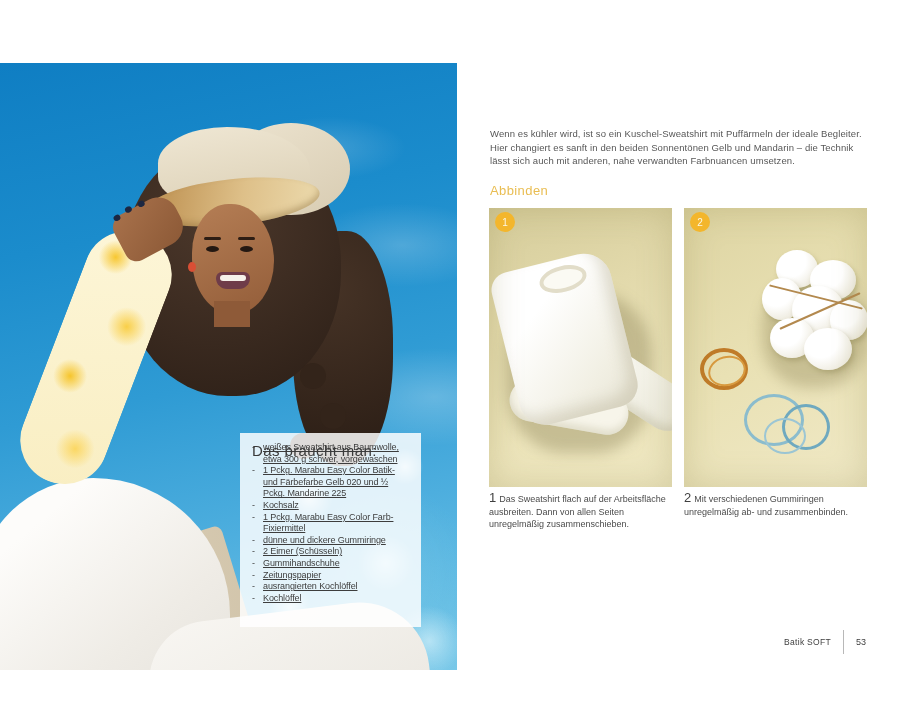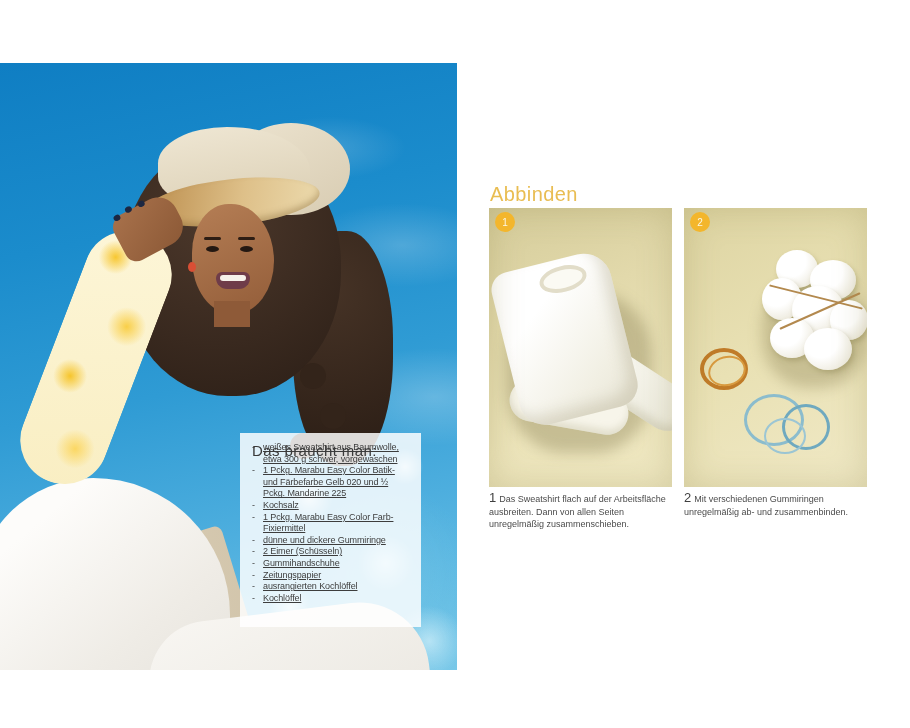--- a/index.html
+++ b/index.html
@@ -94,21 +94,21 @@
     letter-spacing:-0.1px; }
   .materials-list .dash { width:11px; flex:0 0 11px; }
   .materials-list .txt { flex:1;text-decoration:underline; }
 
   
   .page-title { position:absolute; left:490px; top:91px; width:380px;
     font-size:23px; font-weight:300; letter-spacing:.5px; color:#e9bd52; }
   .intro { position:absolute; left:490px; top:127px; width:374px;
     font-size:9.5px; line-height:13.7px; color:#575757; letter-spacing:.1px; }
   .section-heading { position:absolute; left:490px; top:183px;
-    font-size:20px; font-weight:300; letter-spacing:.4px; color:#e9bd52; }
+    font-size:13px; font-weight:300; letter-spacing:.4px; color:#e9bd52; }
 
   .figure { position:absolute; top:208px; width:183px; height:279px; overflow:hidden; }
   .figure div { position:absolute; }
   .fig-1 { left:489px;
     background:linear-gradient(158deg,#d5cc9a 0%,#e2d9ab 35%,#ece4ba 70%,#f0e9c4 100%); }
   .fig-2 { left:684px;
     background:linear-gradient(150deg,#ddd4a2 0%,#e9e1b4 50%,#f0e9c6 100%); }
   .figure::after { content:""; position:absolute; inset:0;
     box-shadow:inset 0 0 34px rgba(140,128,70,.28); pointer-events:none; }
   .badge { position:absolute; left:6px; top:4px; width:20px; height:20px; border-radius:50%;
@@ -246,20 +246,21 @@
             <span class="txt">ausrangierten Kochlöffel</span>
           </li>
         <li>
             <span class="dash">-</span>
             <span class="txt">Kochlöffel</span>
           </li>
       </ul>
     </div>
   </div>
 
+  <p class="intro">Wenn es kühler wird, ist so ein Kuschel-Sweatshirt mit Puffärmeln der ideale Begleiter. Hier changiert es sanft in den beiden Sonnentönen Gelb und Mandarin – die Technik lässt sich auch mit anderen, nahe verwandten Farbnuancen umsetzen.</p>
   <h2 class="section-heading">Abbinden</h2>
 
   <div class="figure fig-1">
     <div class="badge">1</div>
     <div class="shirt-shadow"></div>
     <div class="shirt-sleeve"></div>
     <div class="shirt-sleeve2"></div>
     <div class="shirt-body"></div>
     <div class="shirt-collar"></div>
   </div>
@@ -279,14 +280,19 @@
     <div class="ring-orange"></div>
     <div class="ring-orange2"></div>
     <div class="ring-blue1"></div>
     <div class="ring-blue2"></div>
     <div class="ring-blue3"></div>
   </div>
 
   <p class="caption cap-1"><span class="num">1</span><span>Das Sweatshirt flach auf der Arbeitsfläche ausbreiten. Dann von allen Seiten unregelmäßig zusammenschieben.</span></p>
   <p class="caption cap-2"><span class="num">2</span><span>Mit verschiedenen Gummiringen unregelmäßig ab- und zusammenbinden.</span></p>
 
+  <div class="footer">
+    <span class="footer-chapter">Batik SOFT</span>
+    <span class="footer-divider"></span>
+    <span class="footer-page">53</span>
+  </div>
 
 </div>
 
 </body></html>

